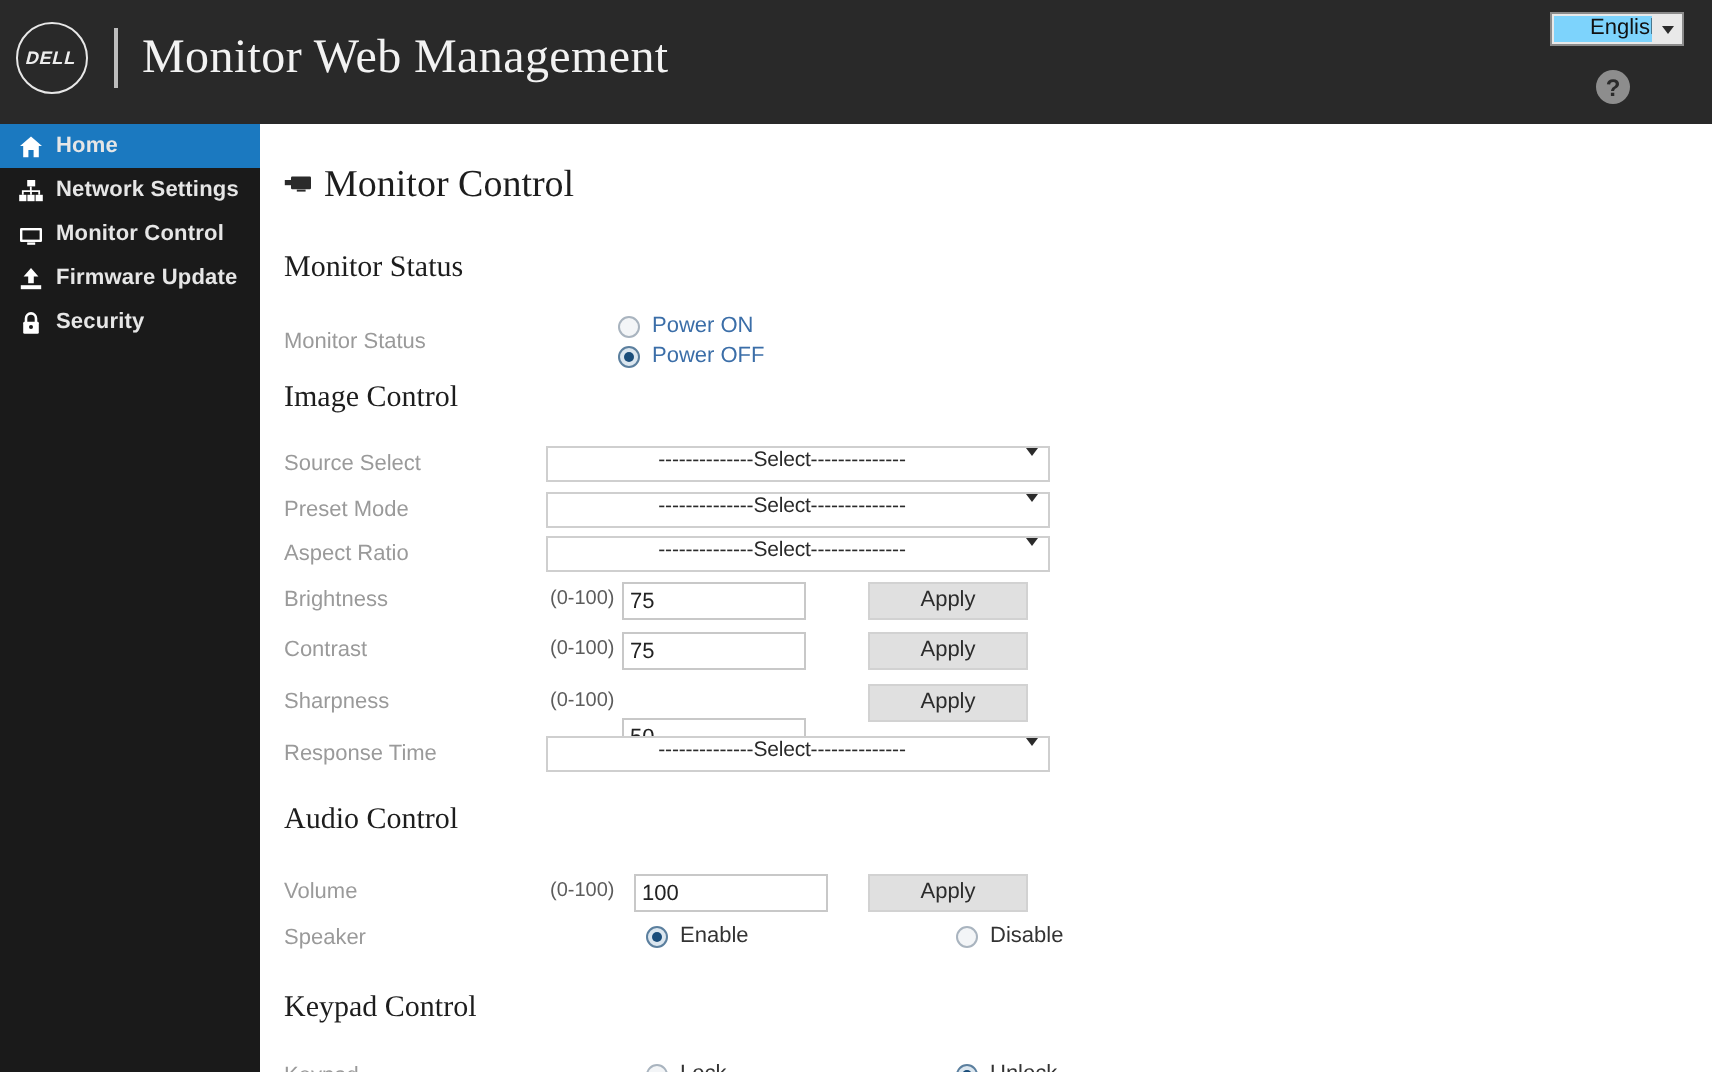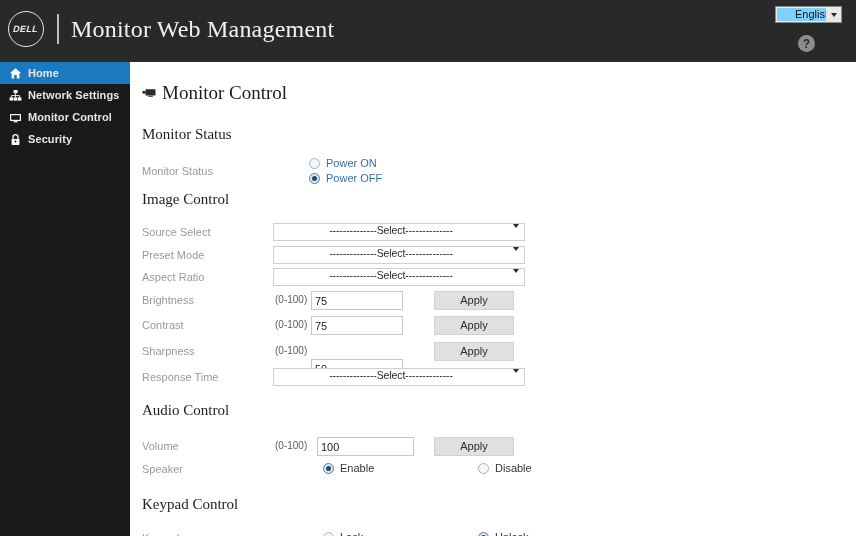--- a/index.html
+++ b/index.html
@@ -341,20 +341,29 @@
       <span class="nav-icon">
         <svg width="13" height="13" viewBox="0 0 13 13">
           <rect x="1" y="3" width="11" height="7" rx="0.6" fill="#ffffff"></rect>
           <rect x="2.2" y="4.2" width="8.6" height="4.6" fill="#1a1a1a"></rect>
           <rect x="4.6" y="10.2" width="4" height="1.2" fill="#ffffff"></rect>
         </svg>
       </span>
       <span class="nav-label">Monitor Control</span>
     </div>
 
+    <div class="nav-item">
+      <span class="nav-icon">
+        <svg width="13" height="13" viewBox="0 0 13 13">
+          <path d="M6.5 1 L10.2 5.2 L7.9 5.2 L7.9 8.6 L5.1 8.6 L5.1 5.2 L2.8 5.2 Z" fill="#ffffff"></path>
+          <rect x="1.4" y="9.6" width="10.2" height="2" fill="#ffffff"></rect>
+        </svg>
+      </span>
+      <span class="nav-label">Firmware Update</span>
+    </div>
 
     <div class="nav-item">
       <span class="nav-icon">
         <svg width="13" height="13" viewBox="0 0 13 13">
           <path d="M4 6 L4 4.2 A2.5 2.5 0 0 1 9 4.2 L9 6" stroke="#ffffff" stroke-width="1.3" fill="none"></path>
           <rect x="2.6" y="5.9" width="7.8" height="6" rx="0.7" fill="#ffffff"></rect>
           <circle cx="6.5" cy="8.5" r="1" fill="#1a1a1a"></circle>
         </svg>
       </span>
       <span class="nav-label">Security</span>

